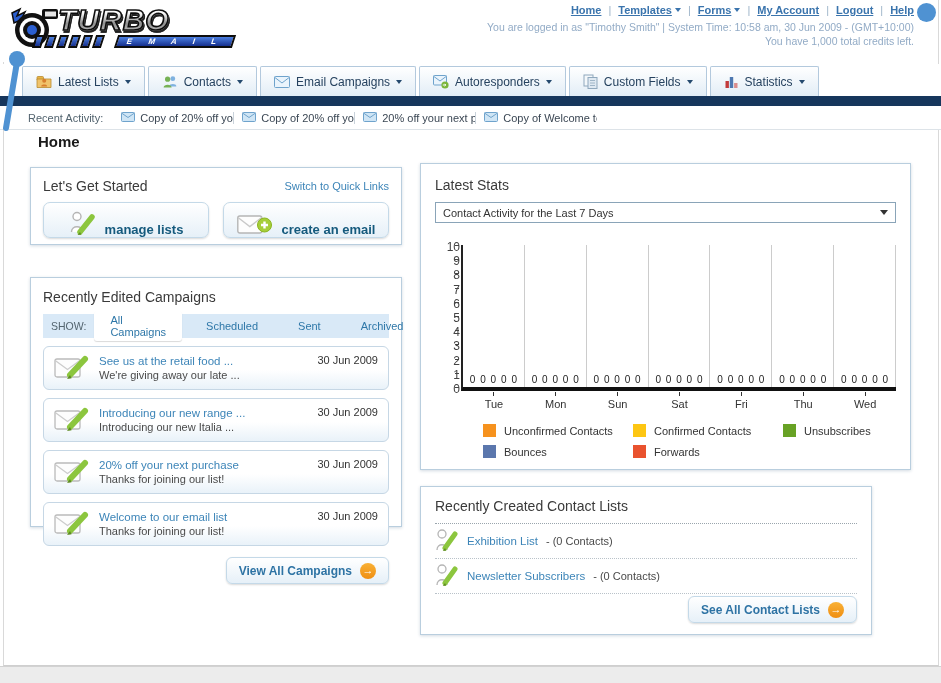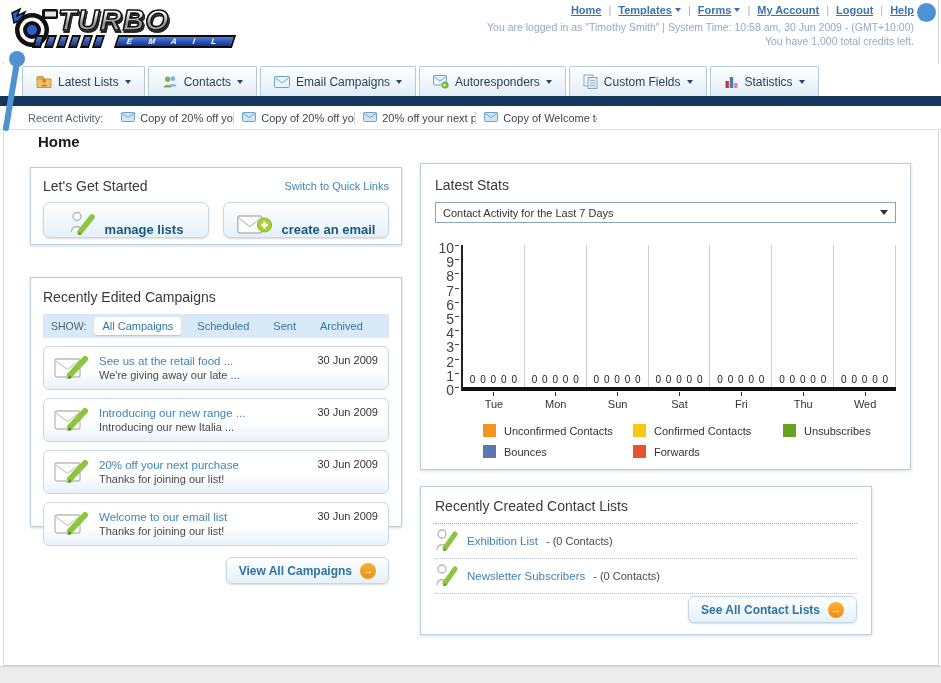--- a/index.html
+++ b/index.html
@@ -67,21 +67,21 @@
   .gs-buttons { display:flex; gap:14px; margin-top:8px; }
   .big-btn { flex:1; height:36px; border:1px solid #c4d9e8; border-radius:7px;
     background:linear-gradient(#ffffff,#e6f0f8); box-shadow:0 1px 2px rgba(0,0,0,.15);
     display:flex; align-items:flex-end; justify-content:center; gap:9px; cursor:pointer;
     font-size:13px; font-weight:bold; color:#155a7d; }
 
   
   .camp-panel { left:30px; top:277px; width:372px; height:250px; padding:10px 12px; }
   .showbar { margin-top:8px; background:#d9e9f7; height:24px; display:flex; align-items:center;
     padding-left:8px; font-size:10.5px; color:#53646f; }
-  .showbar .chip { margin-left:8px; color:#2e77a8; font-size:11px; padding:3px 8px; cursor:pointer; }
+  .showbar .chip { margin-left:8px; color:#2e77a8; font-size:11px; padding:3px 16px; cursor:pointer; }
   .showbar .chip.active { background:#fff; border-radius:3px; box-shadow:0 1px 1px rgba(0,0,0,.15); }
   .c-item { margin-top:8px; height:44px; border:1px solid #c6d7e5; border-radius:6px;
     background:linear-gradient(#ffffff 55%,#e9f2f9); display:flex; align-items:center; padding:0 10px; cursor:pointer; }
   .c-icon { margin-right:9px; flex:0 0 auto; }
   .c-text { flex:1; line-height:14px; }
   .c-title { font-size:11.5px; color:#3d85b8; cursor:pointer; }
   .c-sub { font-size:11px; color:#4a4a4a; }
   .c-date { font-size:11px; color:#333; align-self:flex-start; margin-top:7px; }
   .btn-row { display:flex; justify-content:flex-end; margin-top:11px; }
   .small-btn { height:27px; border:1px solid #c4d9e8; border-radius:6px; padding:0 12px;
@@ -92,21 +92,21 @@
 
   
   .stats-panel { left:420px; top:163px; width:491px; height:307px; padding:12px 14px; }
   .sel { margin-top:8px; height:21px; border:1px solid #8aa4b8; background:#fff; display:flex; align-items:center;
     padding:0 7px; font-size:11px; color:#333; cursor:pointer; }
   .sel .sp { flex:1; }
   .sel-caret { width:0; height:0; border-left:4px solid transparent; border-right:4px solid transparent;
     border-top:5px solid #333; }
   .chart-main { display:flex; margin-top:22px; }
   .yaxis { width:26px; position:relative; height:146px; }
-  .ylab { position:absolute; right:7px; font-size:14px; color:#444; }
+  .ylab { position:absolute; right:1px; font-size:12px; color:#444; }
   .ytick { position:absolute; right:2px; width:4px; height:1px; background:#444; }
   .plot { flex:1; height:146px; border-left:2px solid #222; border-bottom:4px solid #111; display:flex; position:relative; }
   .cgroup { flex:1; border-right:1px solid #ccc; position:relative; }
   .zeros { position:absolute; bottom:2px; left:2px; right:2px; display:flex; justify-content:space-evenly;
     font-size:10px; color:#222; }
   .xlabels { display:flex; margin-left:28px; margin-top:1px; }
   .xlab { flex:1; text-align:center; font-size:11px; color:#333; }
   .xlab::before { content:''; display:block; width:1px; height:4px; background:#333; margin:0 auto 2px; }
   .legend { margin:14px 0 0 48px; display:grid; grid-template-columns:150px 150px 1fr; row-gap:8px; }
   .leg-item { display:flex; align-items:center; gap:8px; font-size:11px; color:#333; }

